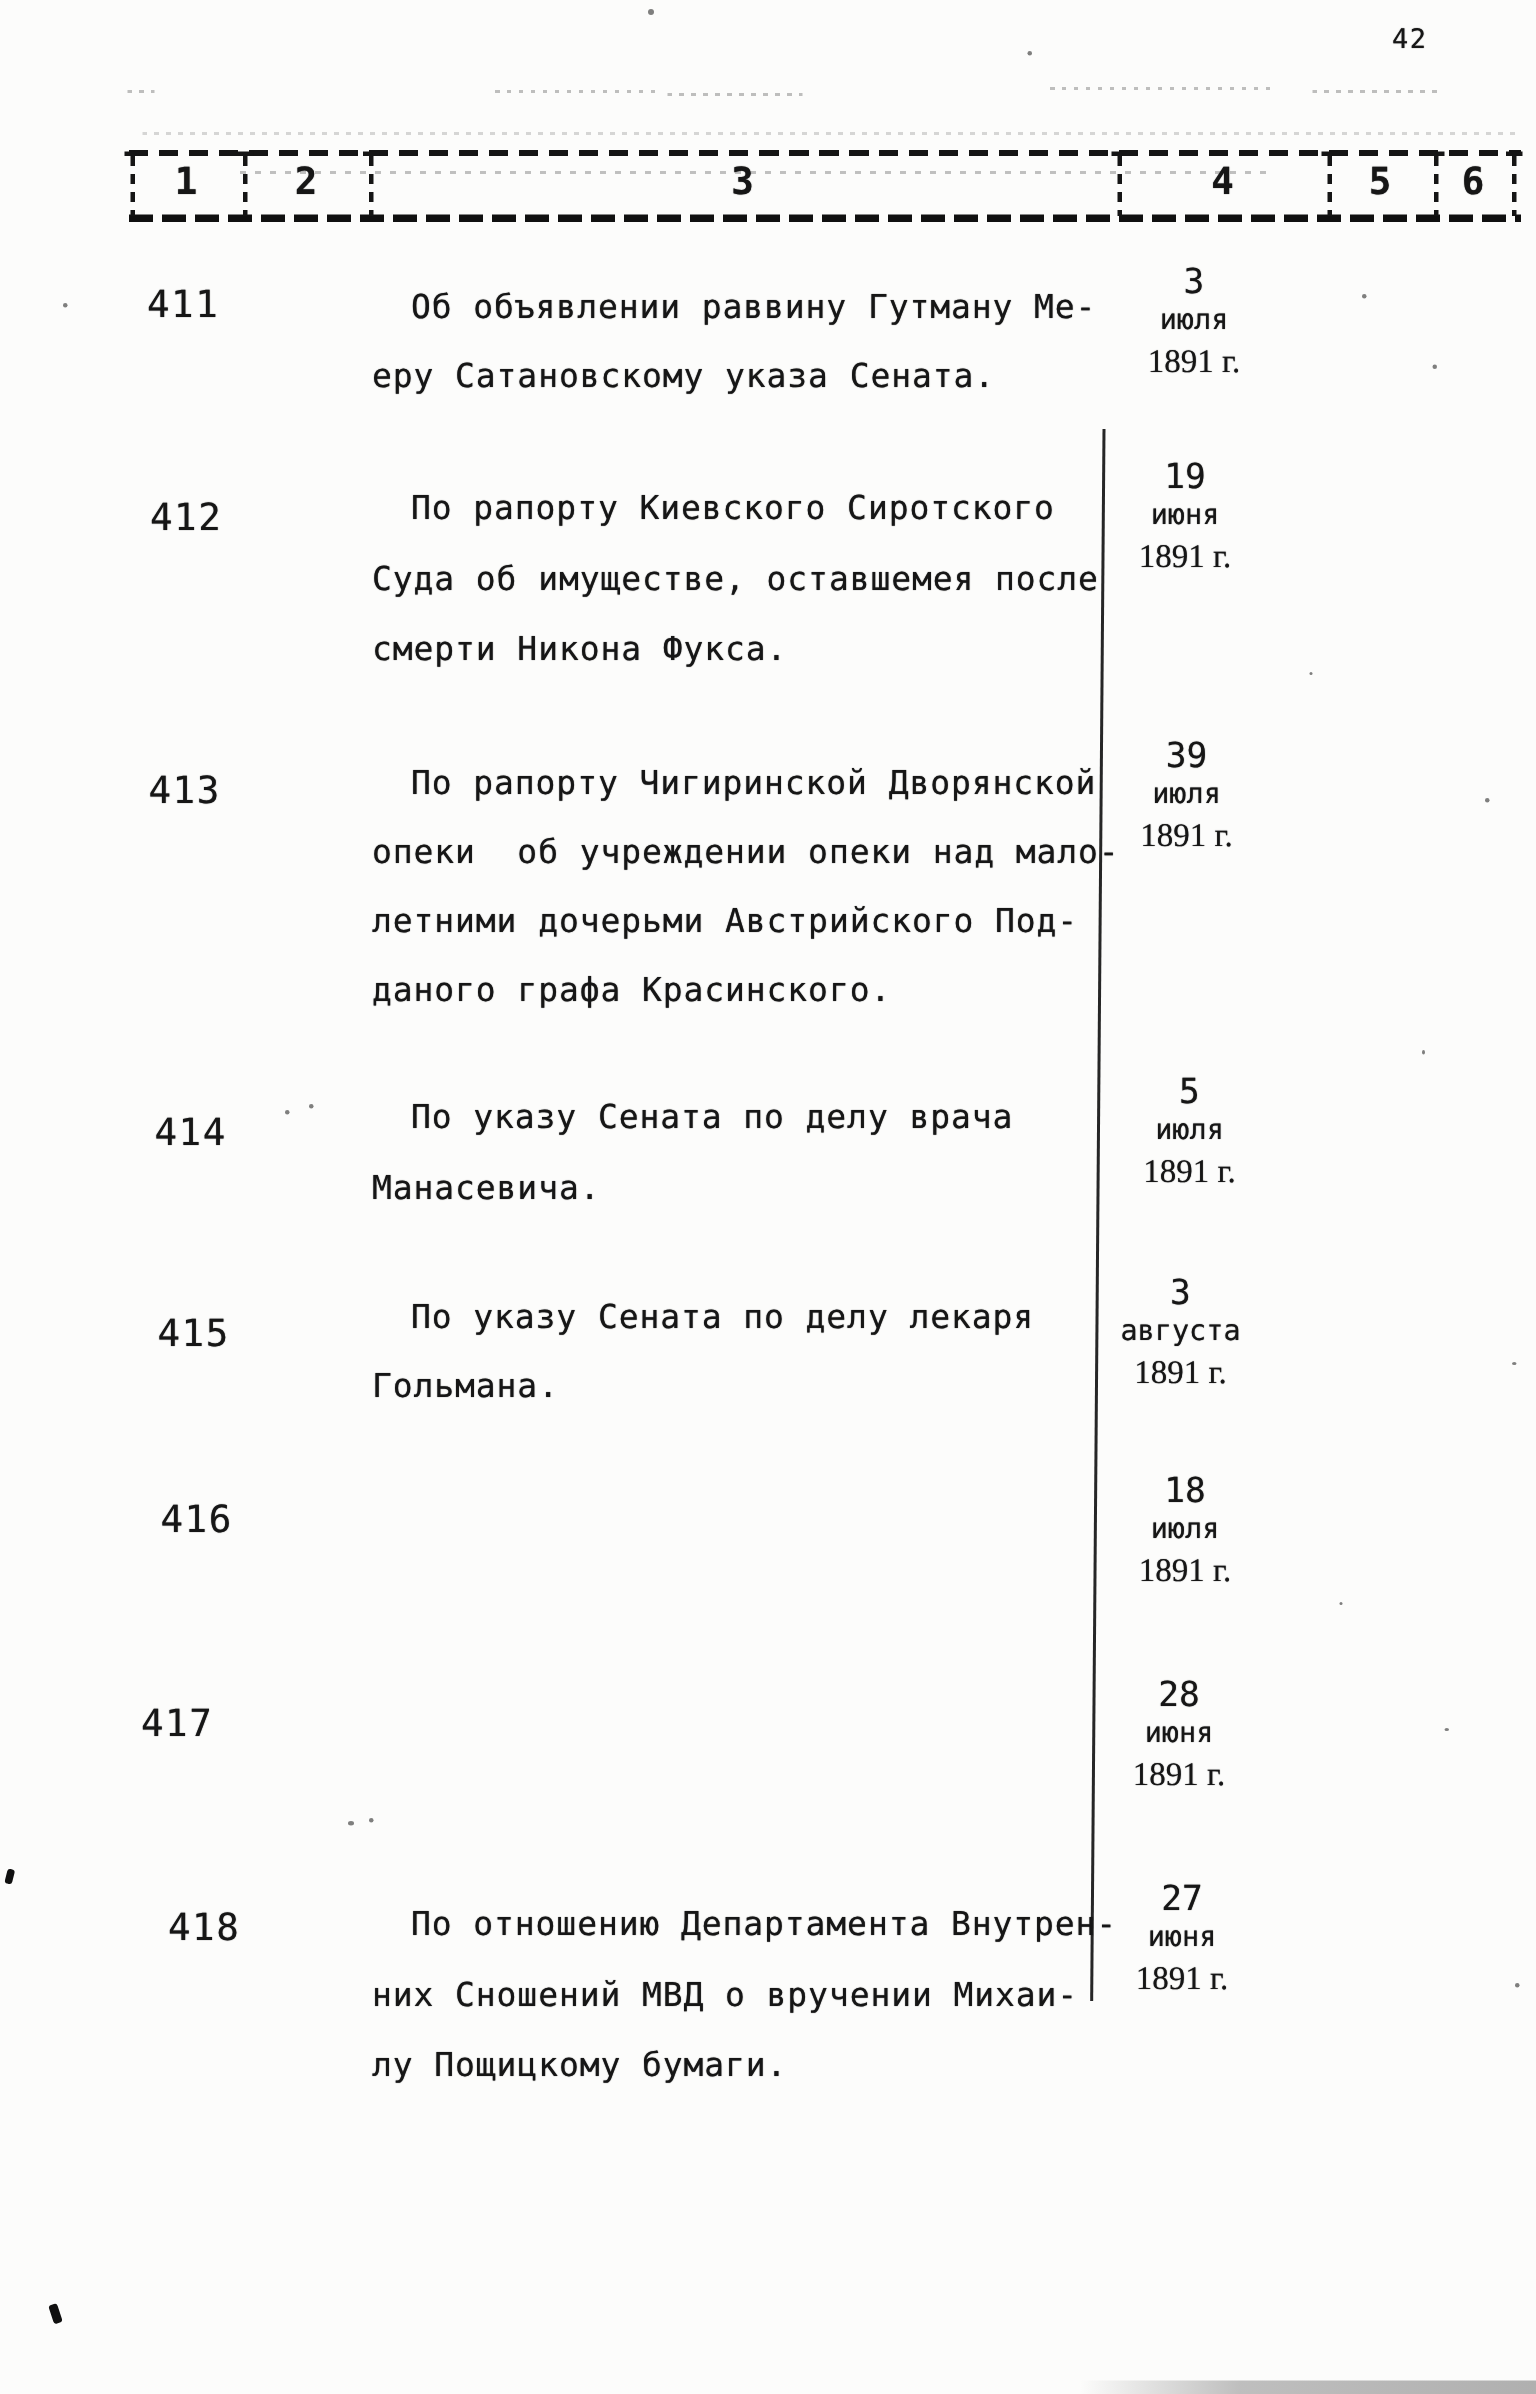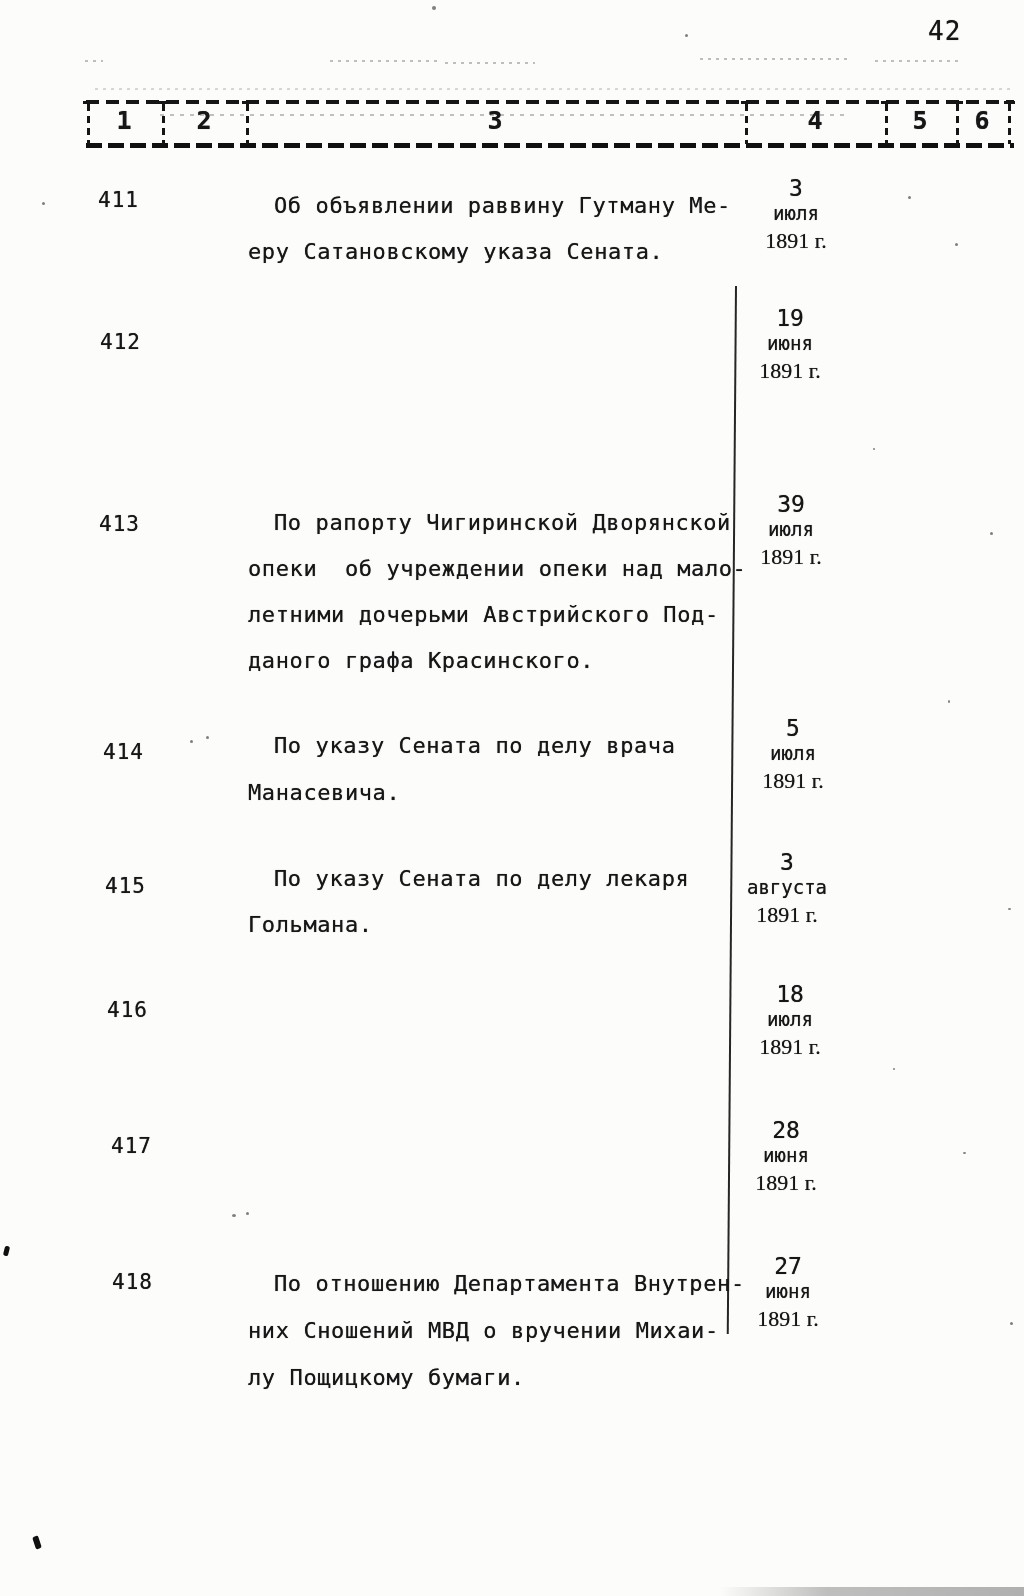--- a/index.html
+++ b/index.html
@@ -10,21 +10,21 @@
     margin:0 auto;
     background:#fcfcfb;
     overflow:hidden;
     font-family:"DejaVu Sans Mono", monospace;
     color:#161616;
   }
   .ink{ text-shadow:0 0 0.7px rgba(10,10,10,0.75); }
   .abs{ position:absolute; }
 
   
-  .page-num{ font-size:26px; letter-spacing:1px;text-align:right; }
+  .page-num{ font-size:18px; letter-spacing:1px;text-align:right; }
 
   
   .hline{
     height:4px;
     background:repeating-linear-gradient(90deg,#151515 0 13px,transparent 13px 20px);
   }
   .hline.bold{
     height:5px;
     background:repeating-linear-gradient(90deg,#101010 0 16px,transparent 16px 22px);
   }
@@ -35,21 +35,21 @@
   .vsep{
     width:3px;height:40px;
     background:repeating-linear-gradient(180deg,#151515 0 7px,transparent 7px 12px);
   }
   .vsep::before{
     content:"";position:absolute;top:-3px;left:-4px;width:11px;height:3px;background:#151515;
   }
   .col-label{ font-size:25px;font-weight:bold;width:26px;text-align:center; }
 
   
-  .entry-num{ font-size:21px; letter-spacing:1px;text-align:right; }
+  .entry-num{ font-size:25px; letter-spacing:1px;text-align:right; }
   .desc{ font-size:22px; letter-spacing:0.6px; }
   .desc .line{ white-space:pre; }
   .desc .line.first{ padding-left:26px; }
 
   .date{ width:116px; text-align:center; }
   .date .day{ font-size:23px; line-height:24px; }
   .date .month{ font-size:19px; line-height:26px; }
   .date .year{ font-size:22px; line-height:30px; white-space:pre;font-family:Liberation Serif, serif; }
 
   
@@ -112,20 +112,25 @@
     <div class="line first">Об объявлении раввину Гутману Ме-</div>
     <div class="line">еру Сатановскому указа Сената.</div>
   </div>
   <div class="abs ink date" style="left:738px;top:176px">
     <div class="day">3</div>
     <div class="month">июля</div>
     <div class="year">1891 г.</div>
   </div>
 
   <div class="abs ink entry-num" style="left:100px;top:330px">412</div>
+  <div class="abs ink desc" style="left:248px;top:316px;line-height:47px">
+    <div class="line first">По рапорту Киевского Сиротского</div>
+    <div class="line">Суда об имуществе, оставшемея после</div>
+    <div class="line">смерти Никона Фукса.</div>
+  </div>
   <div class="abs ink date" style="left:732px;top:306px">
     <div class="day">19</div>
     <div class="month">июня</div>
     <div class="year">1891 г.</div>
   </div>
 
   <div class="abs ink entry-num" style="left:99px;top:512px">413</div>
   <div class="abs ink desc" style="left:248px;top:500px;line-height:46px">
     <div class="line first">По рапорту Чигиринской Дворянской</div>
     <div class="line">опеки  об учреждении опеки над мало-</div>
@@ -160,21 +165,21 @@
     <div class="year">1891 г.</div>
   </div>
 
   <div class="abs ink entry-num" style="left:107px;top:998px">416</div>
   <div class="abs ink date" style="left:732px;top:982px">
     <div class="day">18</div>
     <div class="month">июля</div>
     <div class="year">1891 г.</div>
   </div>
 
-  <div class="abs ink entry-num" style="left:111px;top:1134px">417</div>
+  <div class="abs ink entry-num" style="left:94px;top:1134px">417</div>
   <div class="abs ink date" style="left:728px;top:1118px">
     <div class="day">28</div>
     <div class="month">июня</div>
     <div class="year">1891 г.</div>
   </div>
 
   <div class="abs ink entry-num" style="left:112px;top:1270px">418</div>
   <div class="abs ink desc" style="left:248px;top:1260px;line-height:47px">
     <div class="line first">По отношению Департамента Внутрен-</div>
     <div class="line">них Сношений МВД о вручении Михаи-</div>

